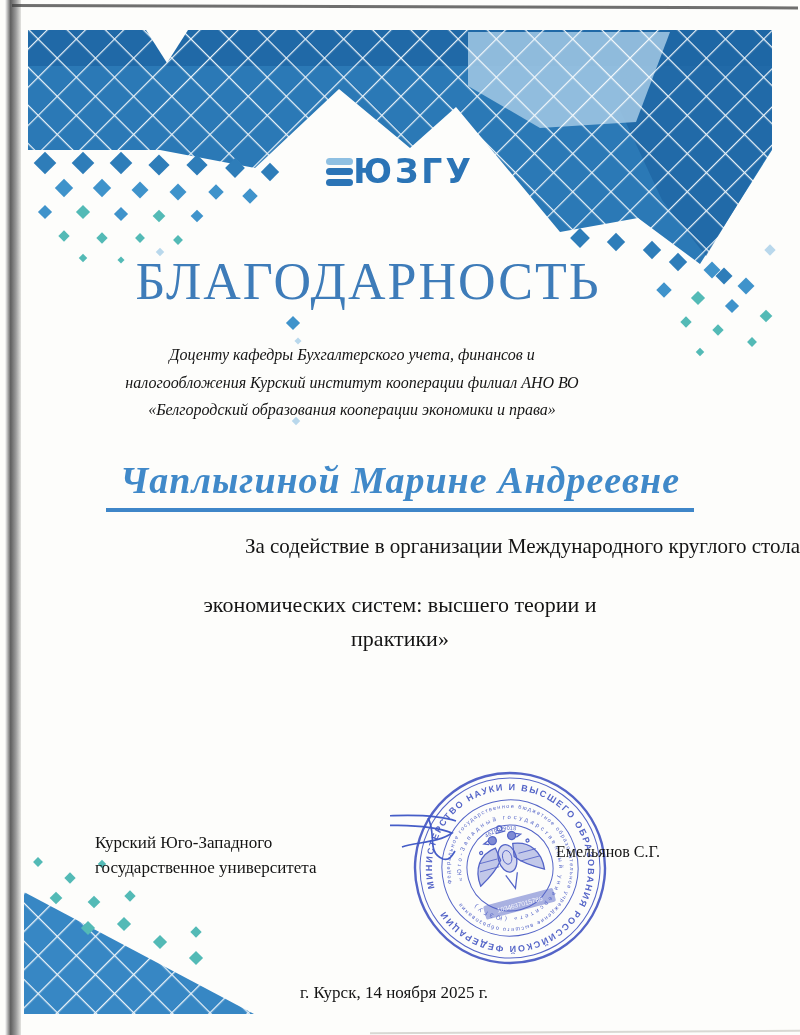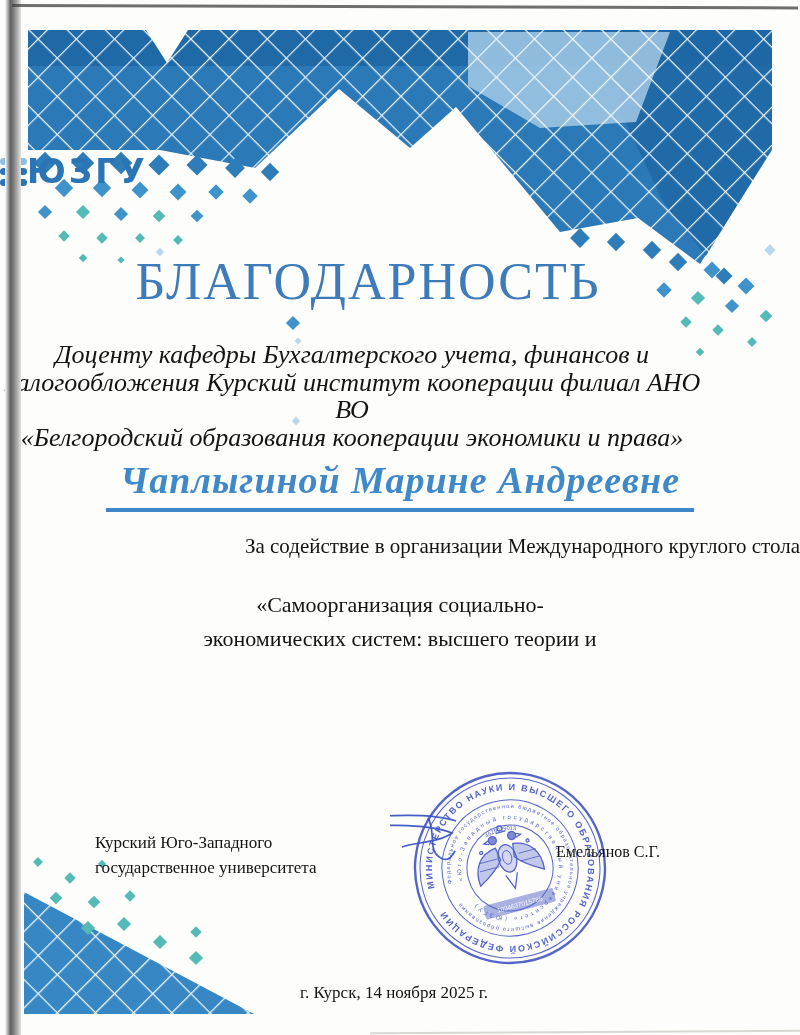--- a/index.html
+++ b/index.html
@@ -6,31 +6,31 @@
   #page{position:relative;width:800px;height:1035px;background:#fdfdfb;overflow:hidden;
         font-family:"Liberation Serif", serif;color:#1c1c1c;}
   .abs{position:absolute;}
   
   #scan-strip{left:5px;top:0;width:16px;height:1035px;
     background:linear-gradient(90deg,#fdfdfd 0%,#606060 35%,#9a9a9a 68%,#e3e3e0 100%);}
   #scan-topline{left:12px;top:4px;width:786px;height:2.5px;background:#3f3f3f;opacity:.75;
     transform:rotate(0.18deg);transform-origin:left top;}
   #scan-bottomline{right:0;bottom:2px;width:430px;height:2px;background:#d8d8d3;transform:rotate(-0.3deg);}
   
-  #logo{left:0;top:155px;width:800px;display:flex;align-items:center;}
+  #logo{left:0;top:155px;width:800px;display:flex;justify-content:center;align-items:center;}
   #logo-bars{display:flex;flex-direction:column;gap:3.5px;}
   #logo-bars span{display:block;width:27px;height:7px;border-radius:3.5px;background:#2b74b6;}
   #logo-bars span:first-child{background:#8fc0e2;}
   #logo-text{font-family:"DejaVu Sans", sans-serif;font-weight:bold;font-size:33px;line-height:1;
     color:#2b74b6;letter-spacing:3px;transform:scaleY(1.02);}
   
   #title{left:0;top:252px;width:736px;text-align:center;font-size:52px;letter-spacing:2px;
     color:#3e7cb9;}
   
-  #intro{left:0;top:341px;width:704px;text-align:center;font-style:italic;font-size:26px;
+  #intro{left:0;top:341px;width:704px;text-align:center;font-style:italic;font-size:16px;
     line-height:27.5px;color:#141414;}
   
   #name-wrap{left:0;top:458px;width:800px;text-align:center;}
   #name{display:inline-block;font-size:38px;font-weight:bold;font-style:italic;color:#4089c9;
     letter-spacing:1px;padding:0 14px 6px 14px;border-bottom:4px solid #3f86c8;}
   
   #reason{left:0;top:534px;width:800px;text-align:right;font-size:21px;color:#141414;}
   #event{left:0;top:588px;width:800px;text-align:center;font-size:22px;line-height:34px;color:#141414;}
   
   #role{left:95px;top:830px;width:300px;font-size:17px;line-height:25px;color:#141414;}
@@ -158,22 +158,22 @@
     <div>«Белгородский образования кооперации экономики и права»</div>
   </div>
 
   <div id="name-wrap" class="abs">
     <span id="name">Чаплыгиной Марине Андреевне</span>
   </div>
 
   <div id="reason" class="abs">За содействие в организации Международного круглого стола</div>
 
   <div id="event" class="abs">
-    <div>«Самоорганизация социально-</div>
     <div>экономических систем: высшего теории и</div>
+    <div>практики»</div>
   </div>
 
   <div id="role" class="abs">
     <div>Курский Юго-Западного</div>
     <div>государственное университета</div>
   </div>
 
   <svg class="abs" width="340" height="230" viewBox="390 755 340 230" style="left:390px;top:755px;">
     <defs>
       <path id="ring-outer" d="M432,868 A78,78 0 1,1 588,868 A78,78 0 1,1 432,868"></path>

